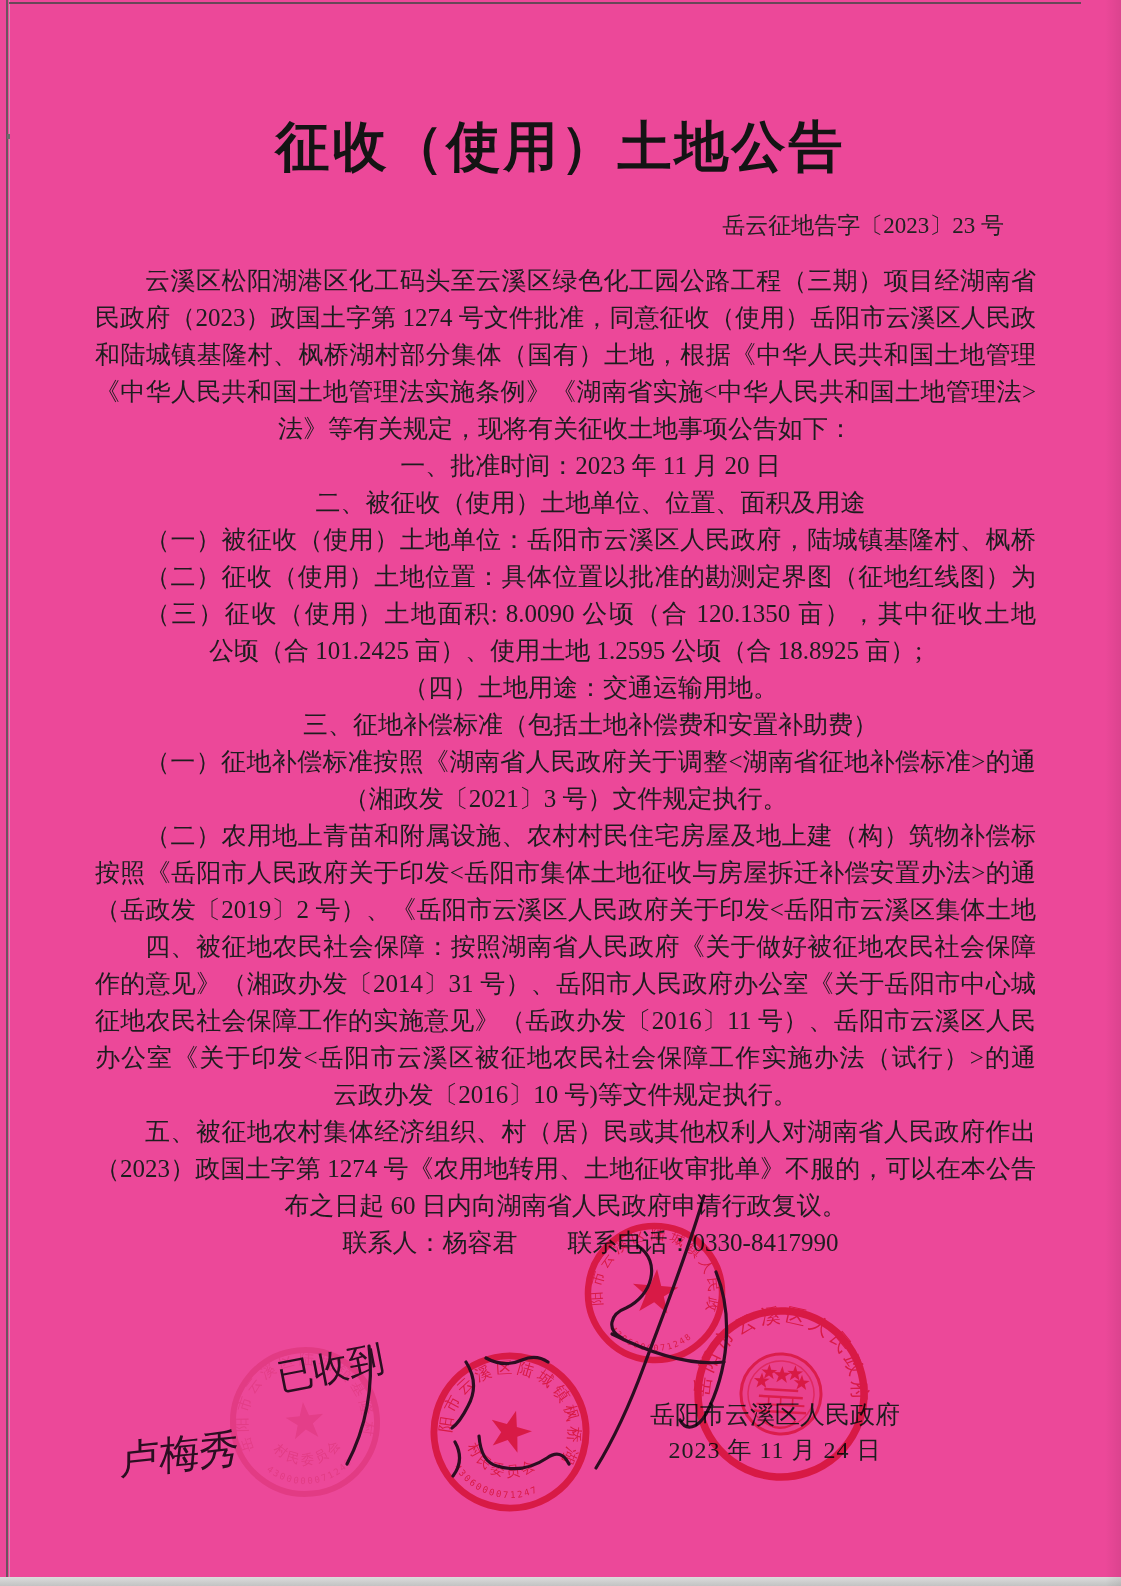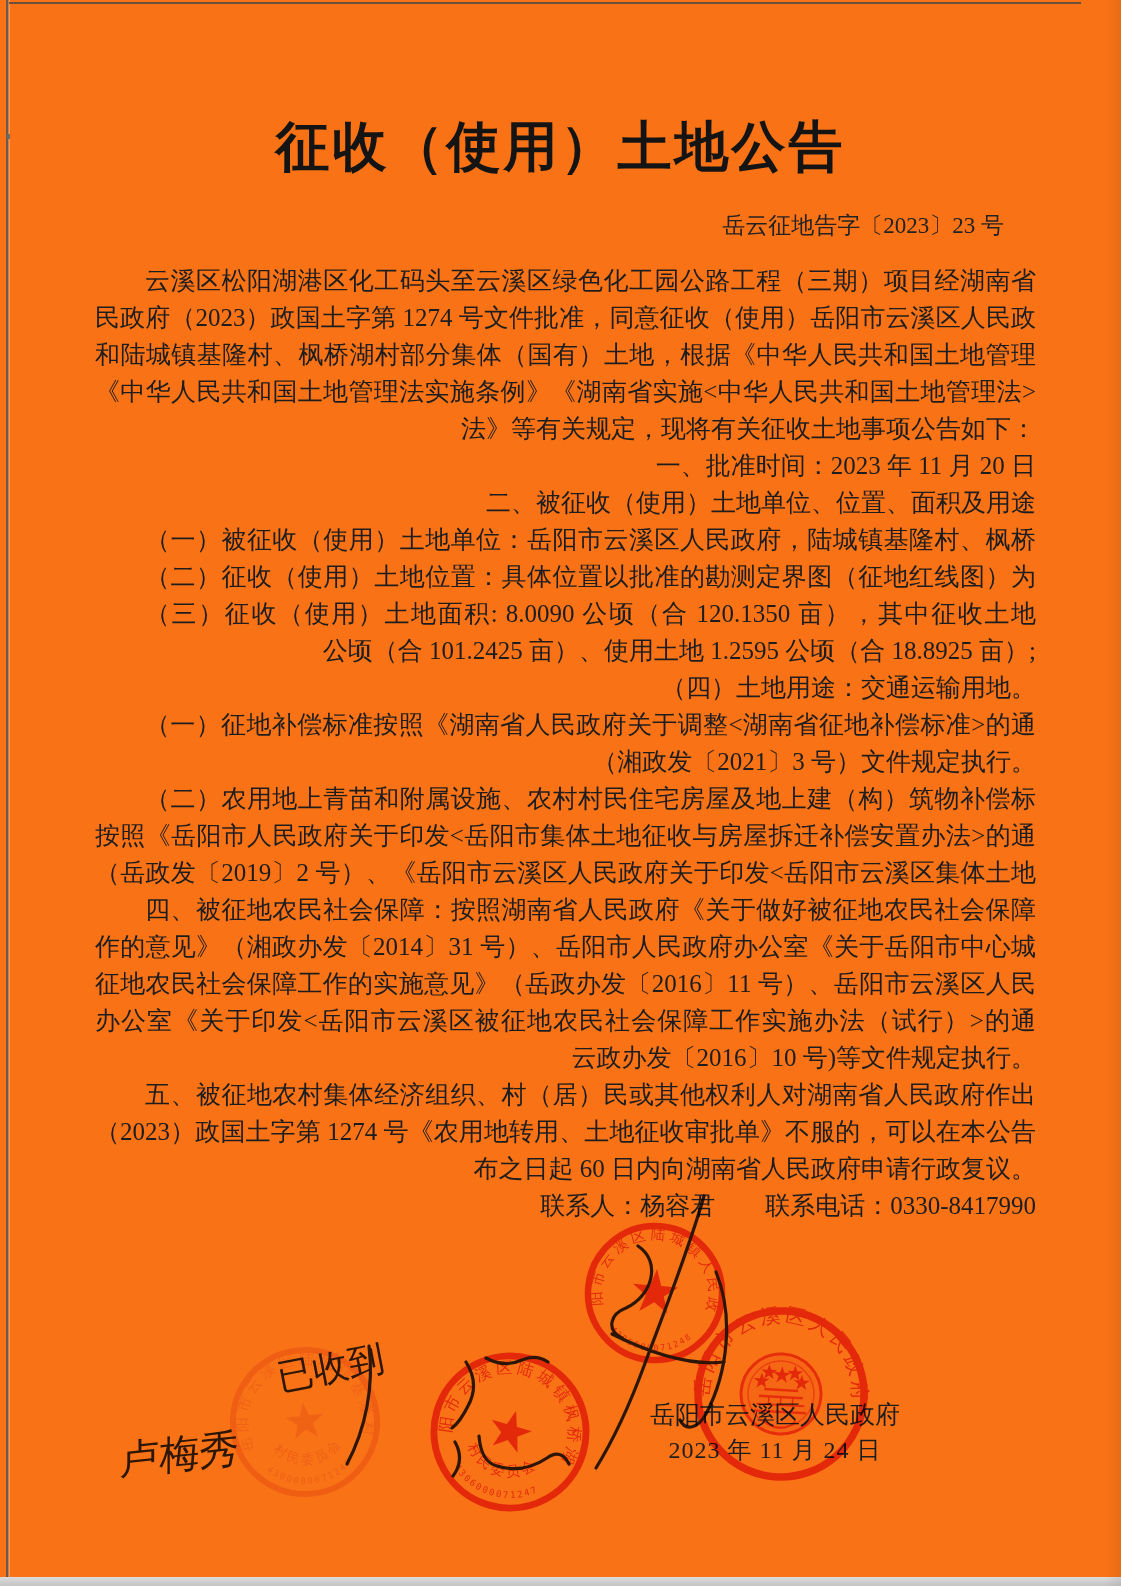--- a/index.html
+++ b/index.html
@@ -1,17 +1,17 @@
 <!DOCTYPE html>
 <html><head>
 <meta charset="utf-8">
 <style>
   html,body{margin:0;padding:0;background:#ffffff;}
   .page{
-    position:relative;width:1121px;height:1586px;background:#f97316;overflow:hidden;
+    position:relative;width:1121px;height:1586px;background:#ec4899;overflow:hidden;
     font-family:"Liberation Serif","DejaVu Serif",serif;color:#1c1c1e;
   }
   
   .edge-left{position:absolute;left:6px;top:0;width:2px;height:1578px;background:#565656;opacity:.85;}
   .edge-left2{position:absolute;left:9px;top:0;width:1px;height:1578px;background:#b9b9b9;opacity:.7;}
   .edge-top{position:absolute;left:9px;top:2px;width:1072px;height:2px;background:#474747;opacity:.8;}
   .edge-bottom{position:absolute;left:0;top:1577px;width:1121px;height:9px;
     background:linear-gradient(180deg,#dcdcdc,#c3c3c3);}
   .edge-right{position:absolute;right:0;top:0;width:16px;height:1586px;
     background:linear-gradient(90deg,rgba(0,0,0,0),rgba(0,0,0,.07));}
@@ -21,21 +21,21 @@
     position:absolute;top:118px;left:0;width:100%;text-align:center;
     font-size:54px;line-height:58px;font-weight:700;letter-spacing:3px;color:#141414;
   }
   .docnum{
     position:absolute;top:213px;right:117px;font-size:23px;line-height:26px;color:#222;
   }
   .body-text{
     position:absolute;top:262px;left:95px;width:941px;
     font-size:25px;line-height:37px;color:#1d1d1f;
   }
-  .line{height:37px;overflow:hidden;text-align:right;}
+  .line{height:37px;overflow:hidden;text-align:center;}
   .line.jl{text-align:justify;text-align-last:justify;}
   .line.in{text-indent:50px;}
 
   .sig-name{position:absolute;left:640px;top:1398px;width:270px;text-align:center;font-size:25px;color:#1d1d1f;}
   .sig-date{position:absolute;left:640px;top:1434px;width:270px;text-align:center;font-size:24px;letter-spacing:1px;color:#1d1d1f;}
 
   .stamp-layer{position:absolute;left:0;top:0;width:1121px;height:1586px;mix-blend-mode:multiply;pointer-events:none;}
   .seal-arc{letter-spacing:4px;}
 </style>
 </head>
@@ -59,20 +59,21 @@
     <div class="line jl">和陆城镇基隆村、枫桥湖村部分集体（国有）土地，根据《中华人民共和国土地管理法》</div>
     <div class="line jl">《中华人民共和国土地管理法实施条例》《湖南省实施&lt;中华人民共和国土地管理法&gt;办</div>
     <div class="line">法》等有关规定，现将有关征收土地事项公告如下：</div>
     <div class="line in">一、批准时间：2023 年 11 月 20 日</div>
     <div class="line in">二、被征收（使用）土地单位、位置、面积及用途</div>
     <div class="line in jl">（一）被征收（使用）土地单位：岳阳市云溪区人民政府，陆城镇基隆村、枫桥湖村；</div>
     <div class="line in jl">（二）征收（使用）土地位置：具体位置以批准的勘测定界图（征地红线图）为准；</div>
     <div class="line in jl">（三）征收（使用）土地面积: 8.0090 公顷（合 120.1350 亩），其中征收土地 6.7495</div>
     <div class="line">公顷（合 101.2425 亩）、使用土地 1.2595 公顷（合 18.8925 亩）;</div>
     <div class="line in">（四）土地用途：交通运输用地。</div>
+    <div class="line in">三、征地补偿标准（包括土地补偿费和安置补助费）</div>
     <div class="line in jl">（一）征地补偿标准按照《湖南省人民政府关于调整&lt;湖南省征地补偿标准&gt;的通知》</div>
     <div class="line">（湘政发〔2021〕3 号）文件规定执行。</div>
     <div class="line in jl">（二）农用地上青苗和附属设施、农村村民住宅房屋及地上建（构）筑物补偿标准：</div>
     <div class="line jl">按照《岳阳市人民政府关于印发&lt;岳阳市集体土地征收与房屋拆迁补偿安置办法&gt;的通知》</div>
     <div class="line jl">（岳政发〔2019〕2 号）、《岳阳市云溪区人民政府关于印发&lt;岳阳市云溪区集体土地征收</div>
     <div class="line in jl">四、被征地农民社会保障：按照湖南省人民政府《关于做好被征地农民社会保障工</div>
     <div class="line jl">作的意见》（湘政办发〔2014〕31 号）、岳阳市人民政府办公室《关于岳阳市中心城区被</div>
     <div class="line jl">征地农民社会保障工作的实施意见》（岳政办发〔2016〕11 号）、岳阳市云溪区人民政府</div>
     <div class="line jl">办公室《关于印发&lt;岳阳市云溪区被征地农民社会保障工作实施办法（试行）&gt;的通知》(岳</div>
     <div class="line">云政办发〔2016〕10 号)等文件规定执行。</div>

